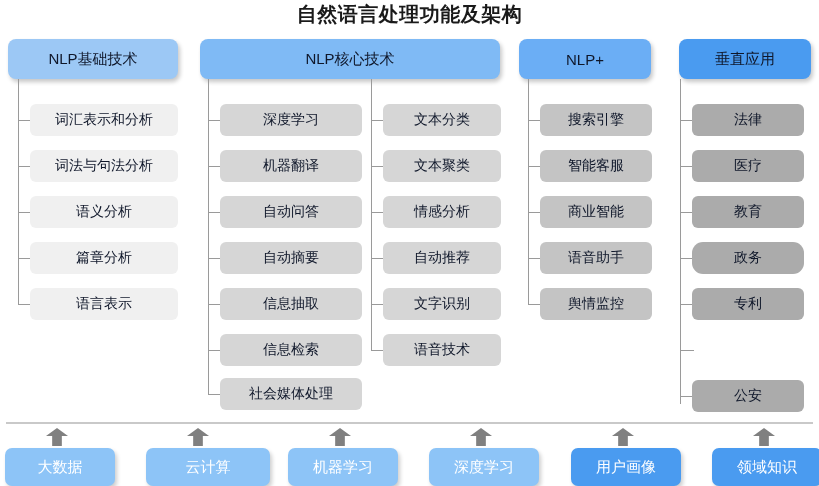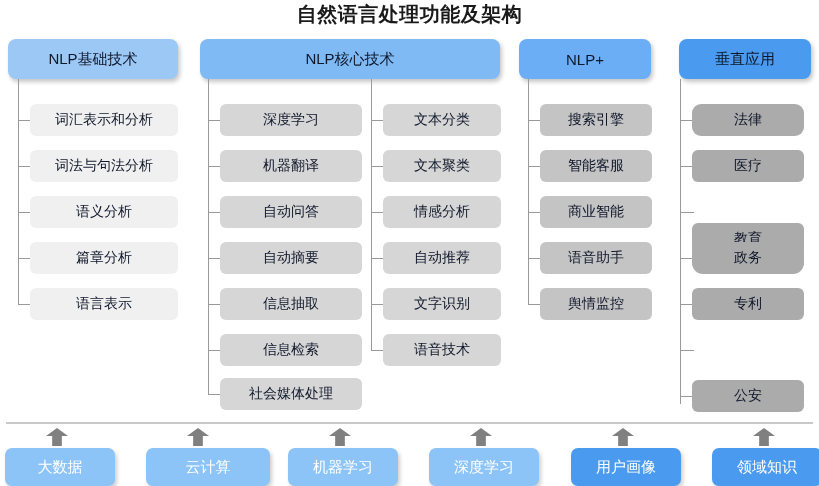--- a/index.html
+++ b/index.html
@@ -175,23 +175,23 @@
 
   <div class="vline" style="left: 680px; top: 79px; height: 325px; background: rgb(154, 154, 154);"></div>
   <div class="hline" style="left: 680px; top: 120px; width: 14px; background: rgb(154, 154, 154);"></div>
   <div class="hline" style="left: 680px; top: 166px; width: 14px; background: rgb(154, 154, 154);"></div>
   <div class="hline" style="left: 680px; top: 212px; width: 14px; background: rgb(154, 154, 154);"></div>
   <div class="hline" style="left: 680px; top: 258px; width: 14px; background: rgb(154, 154, 154);"></div>
   <div class="hline" style="left: 680px; top: 304px; width: 14px; background: rgb(154, 154, 154);"></div>
   <div class="hline" style="left: 680px; top: 350px; width: 14px; background: rgb(154, 154, 154);"></div>
   <div class="hline" style="left: 680px; top: 396px; width: 14px; background: rgb(154, 154, 154);"></div>
 
-  <div class="item-box" style="left: 692px; top: 104px; width: 112px; background: rgb(171, 171, 171); border-radius: 9px;">法律</div>
+  <div class="item-box" style="left: 692px; top: 104px; width: 112px; background: rgb(171, 171, 171);">法律</div>
   <div class="item-box" style="left: 692px; top: 150px; width: 112px; background: rgb(171, 171, 171);">医疗</div>
-  <div class="item-box" style="left: 692px; top: 196px; width: 112px; background: rgb(171, 171, 171); margin-top: 27px;">教育</div>
+  <div class="item-box" style="left: 692px; top: 196px; width: 112px; background: rgb(171, 171, 171);">教育</div>
   <div class="item-box" style="left: 692px; top: 242px; width: 112px; background: rgb(171, 171, 171); border-radius: 11px;">政务</div>
   <div class="item-box" style="left: 692px; top: 288px; width: 112px; background: rgb(171, 171, 171);">专利</div>
   <div class="item-box" style="left: 692px; top: 380px; width: 112px; background: rgb(171, 171, 171);">公安</div>
 
   <div class="divider" style="background: rgb(201, 201, 201);"></div>
 
   <div class="arrow-up" style="left: 46px; top: 428px; background: rgb(128, 128, 128);"></div>
   <div class="arrow-up" style="left: 187px; top: 428px; background: rgb(128, 128, 128);"></div>
   <div class="arrow-up" style="left: 329px; top: 428px; background: rgb(128, 128, 128);"></div>
   <div class="arrow-up" style="left: 470px; top: 428px; background: rgb(128, 128, 128);"></div>

